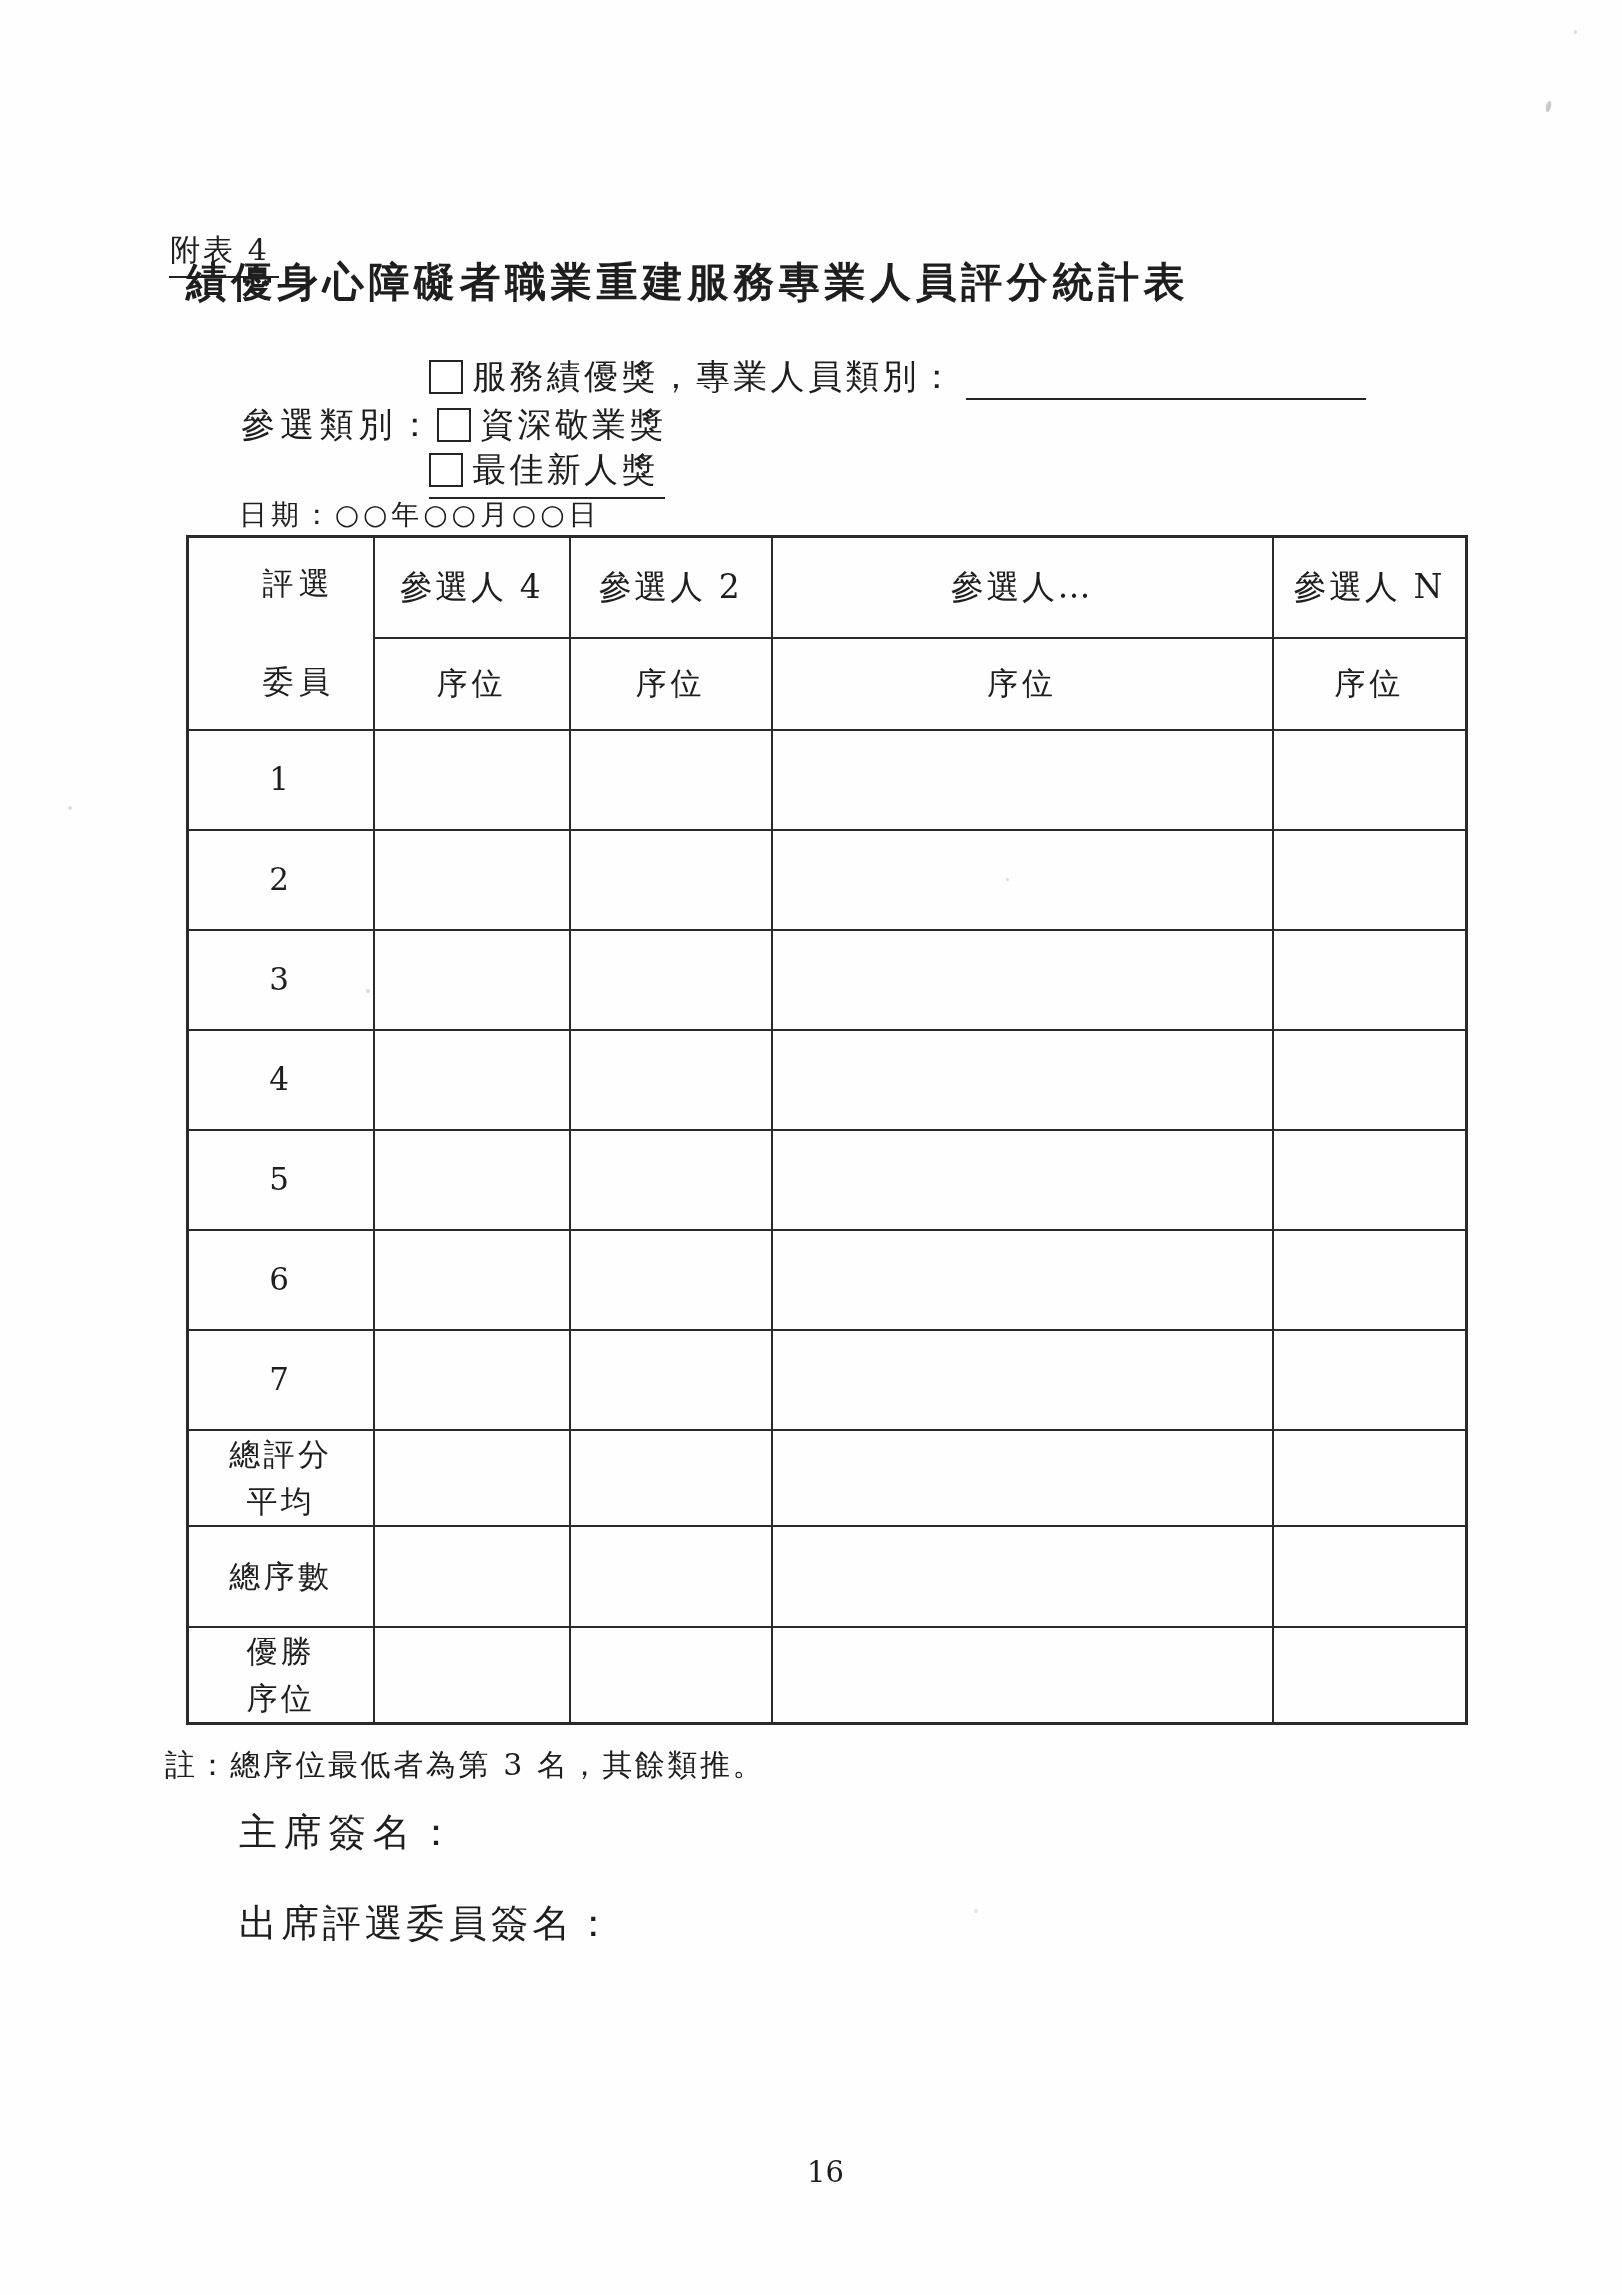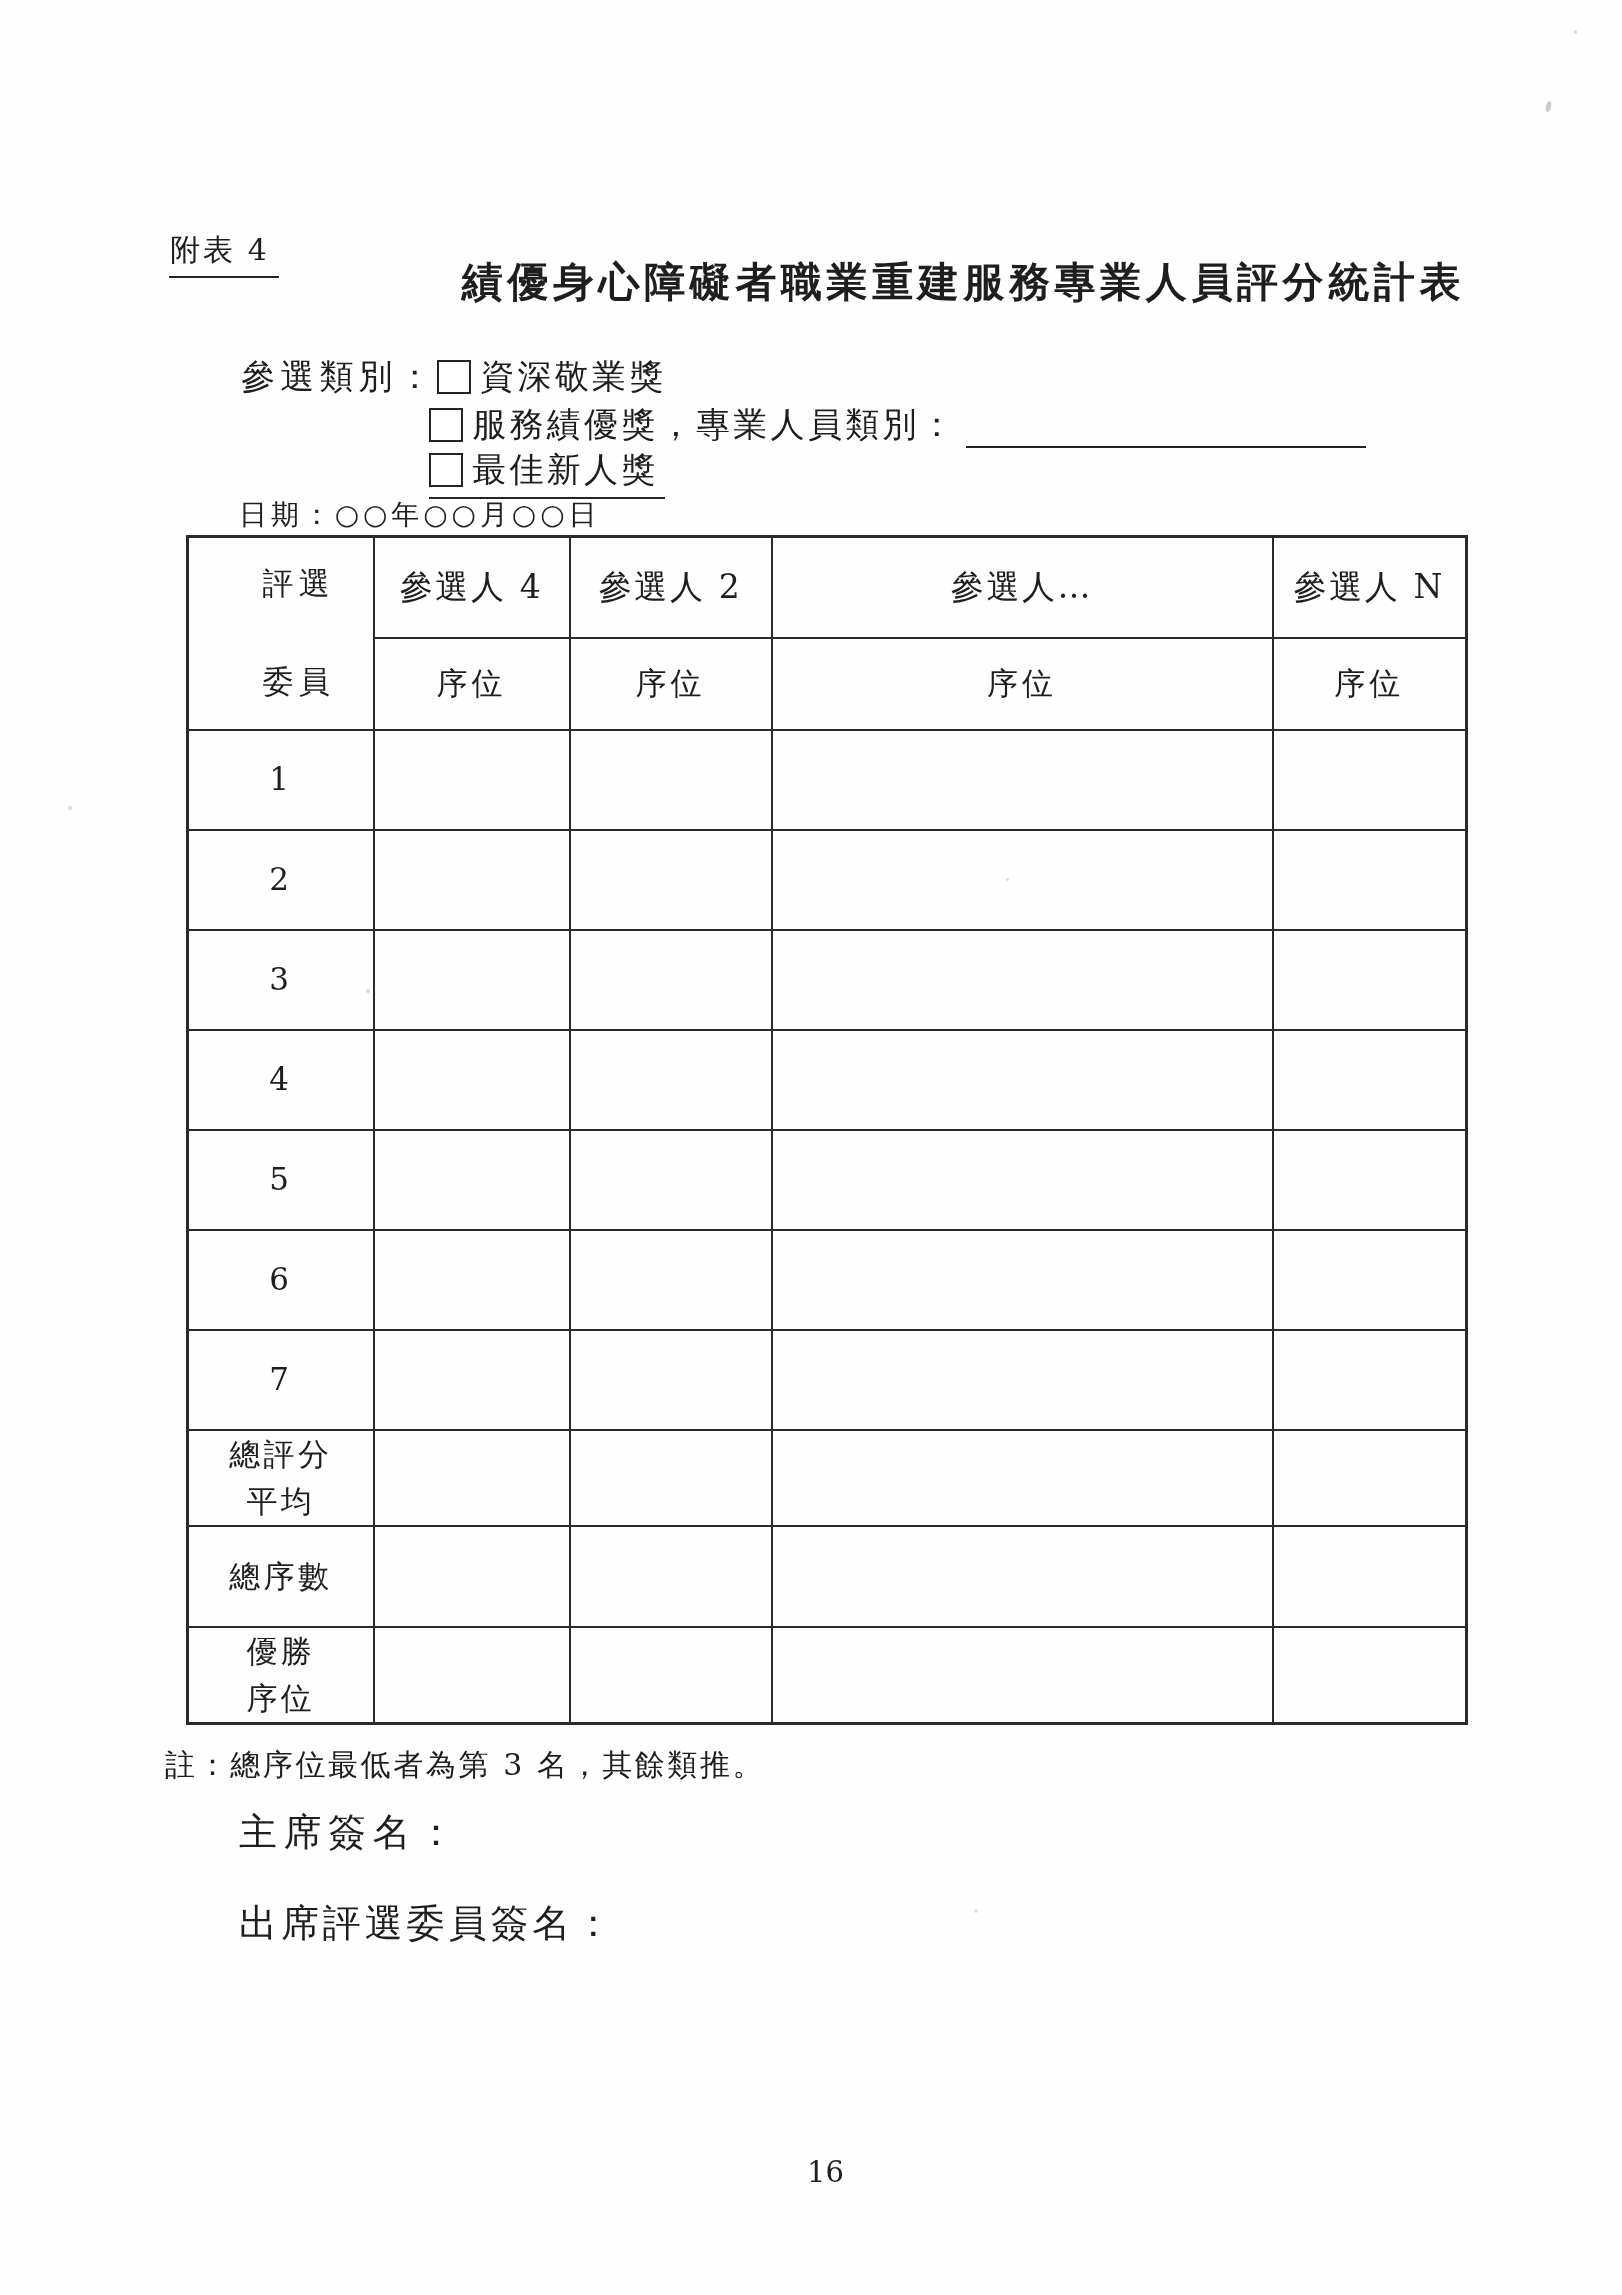--- a/index.html
+++ b/index.html
@@ -15,21 +15,21 @@
   .appendix{
     position:absolute;left:169px;top:200px;
     font-size:30px;letter-spacing:2.6px;
     border-bottom:2.6px solid #242424;
     padding:0 9.2px 5.2px 1.3px;
     margin-top:30px;
   }
   
   .title{
     position:absolute;left:186px;top:255px;width:1279px;
-    text-align:right;font-size:41px;font-weight:bold;letter-spacing:4.6px;
+    text-align:left;font-size:41px;font-weight:bold;letter-spacing:4.6px;
     white-space:nowrap;
   }
   
   .category{position:absolute;left:241px;top:353px;font-size:34px;}
   .cat-line{height:48px;display:flex;align-items:center;white-space:nowrap;}
   .cat-line.indent{padding-left:188px;}
   .cat-label{letter-spacing:5.2px;}
   .checkbox{
     width:30px;height:30px;flex:none;
     border:2.6px solid #242424;background:#fff;
@@ -89,29 +89,29 @@
 </head>
 <body>
 
 <div class="page">
 
   <div class="appendix">附表 4</div>
 
   <div class="title">績優身心障礙者職業重建服務專業人員評分統計表</div>
 
   <div class="category">
+    <div class="cat-line indent">
+      <span class="checkbox"></span>
+      <span class="opt">服務績優獎，專業人員類別：</span>
+      <span class="blank-line"></span>
+    </div>
     <div class="cat-line">
       <span class="cat-label">參選類別：</span>
       <span class="checkbox"></span>
       <span class="opt">資深敬業獎</span>
-    </div>
-    <div class="cat-line indent">
-      <span class="checkbox"></span>
-      <span class="opt">服務績優獎，專業人員類別：</span>
-      <span class="blank-line"></span>
     </div>
     <div class="cat-line indent">
       <span class="u-group">
         <span class="checkbox"></span>
         <span class="opt">最佳新人獎</span>
       </span>
     </div>
   </div>
 
   <div class="date">日期：○○年○○月○○日</div>

